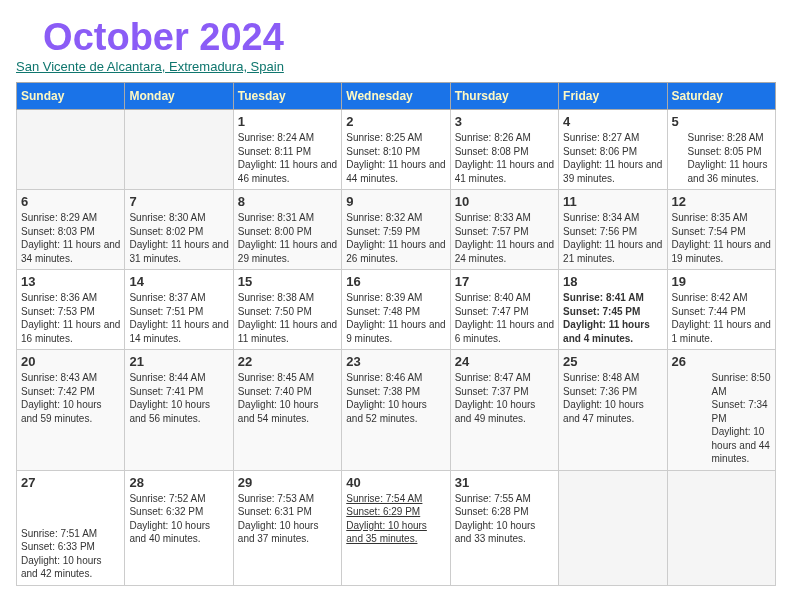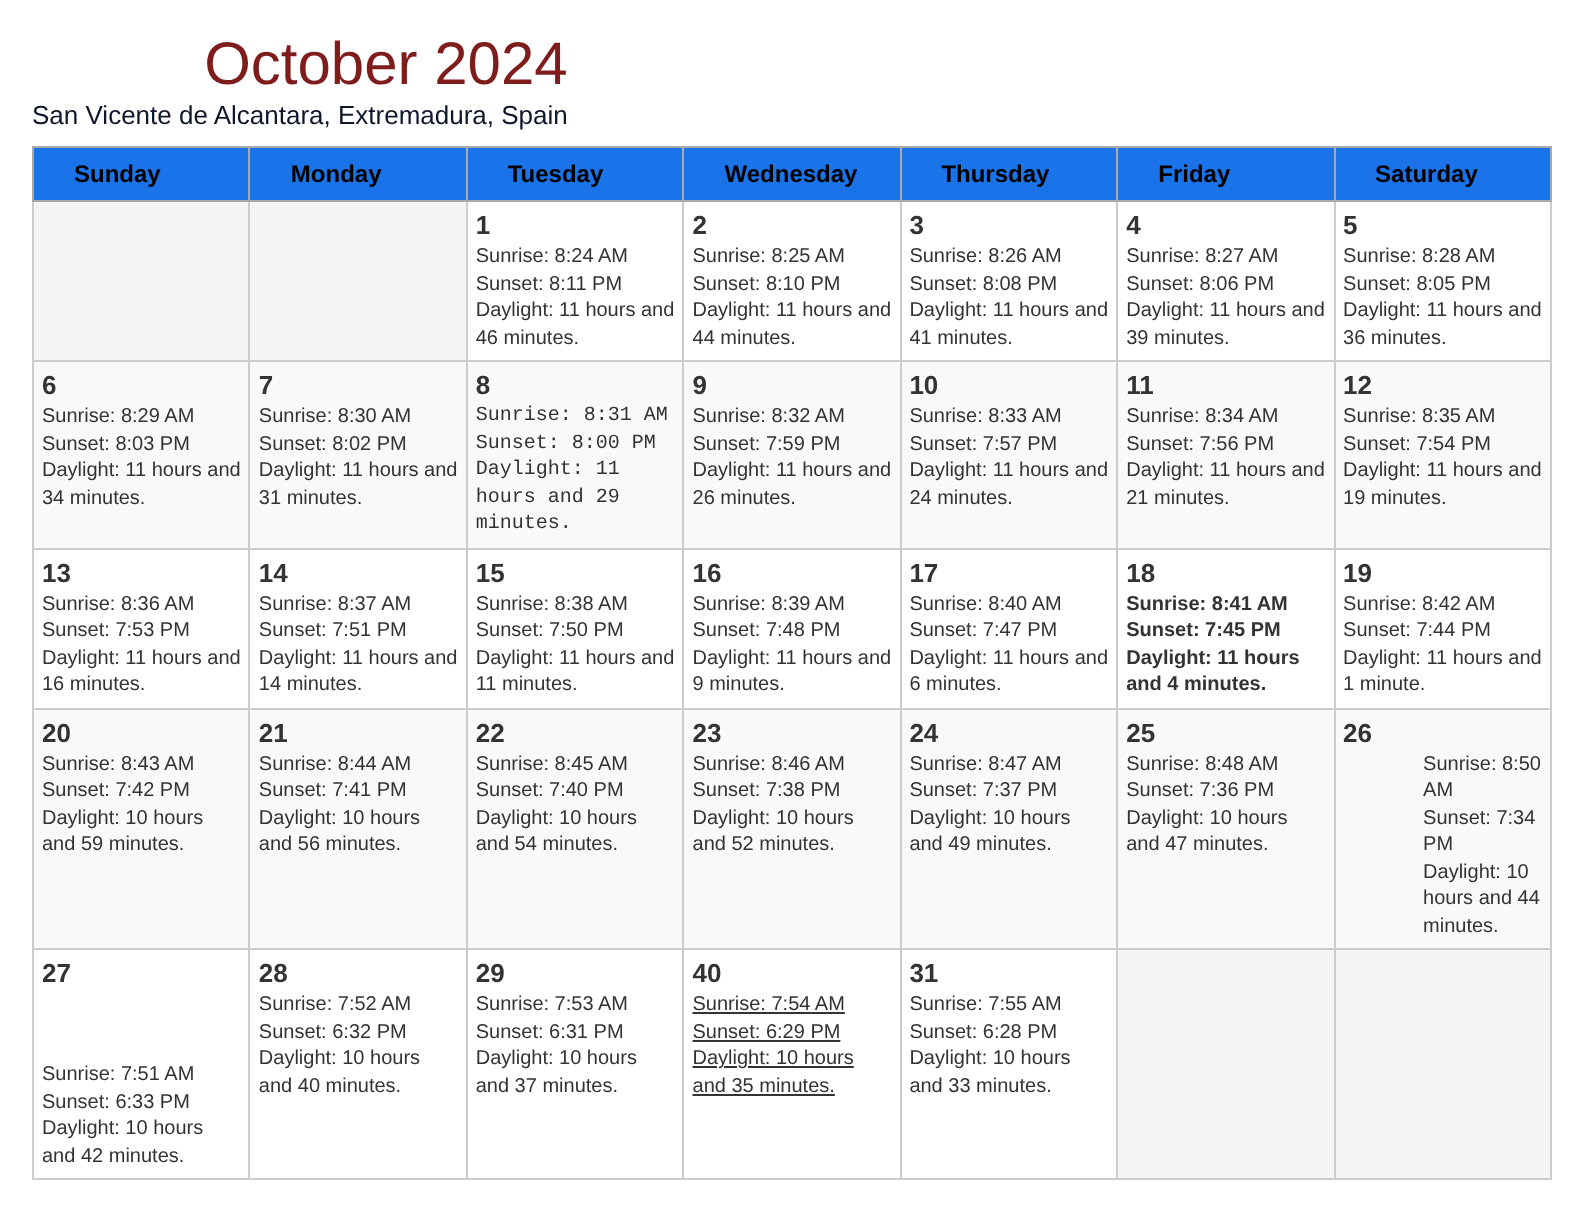--- a/index.html
+++ b/index.html
@@ -29,39 +29,40 @@
     .logo-text span { color: #1a73e8; }
     .logo-icon {
       width: 20px;
       height: 20px;
       margin-left: 2px;
     }
     .title-block {
       text-align: right;
     }
     .month-title {
-      font-size: 30px;
-      font-weight: 400;
-      color: #7f1d1d;
+      font-size: 38px;
+      font-weight: 700;
+      color: #8b5cf6;
     }
     .location {
       font-size: 13px;
-      color: #0f172a;
+      color: #0f766e;
+      text-decoration: underline;
     }
     table {
       width: 100%;
       border-collapse: collapse;
       margin-top: 8px;
     }
     thead tr th {
       background-color: #1a73e8;
-      color: #000000;
+      color: #fef9c3;
       font-size: 12px;
       font-weight: bold;
-      padding: 6px 20px;
+      padding: 6px 4px;
       text-align: left;
       border: 1px solid #aaa;
     }
     tbody tr td {
       border: 1px solid #ccc;
       vertical-align: top;
       padding: 4px 4px;
       width: 108px;
       min-height: 80px;
       font-size: 10.5px;
@@ -131,41 +132,41 @@
 Daylight: 11 hours and 41 minutes.</div>
         </td>
         <td>
           <span class="day-num">4</span>
           <div class="day-info" style="white-space: pre-line;">Sunrise: 8:27 AM
 Sunset: 8:06 PM
 Daylight: 11 hours and 39 minutes.</div>
         </td>
         <td>
           <span class="day-num">5</span>
-          <div class="day-info" style="white-space: pre-line;">Sunrise: 8:28 AM
+          <div class="day-info" style="white-space: pre-line; margin-left: 16px;">Sunrise: 8:28 AM
 Sunset: 8:05 PM
 Daylight: 11 hours and 36 minutes.</div>
         </td>
       </tr>
       <tr>
         <td>
           <span class="day-num">6</span>
           <div class="day-info" style="white-space: pre-line;">Sunrise: 8:29 AM
 Sunset: 8:03 PM
 Daylight: 11 hours and 34 minutes.</div>
         </td>
         <td>
           <span class="day-num">7</span>
           <div class="day-info" style="white-space: pre-line;">Sunrise: 8:30 AM
 Sunset: 8:02 PM
 Daylight: 11 hours and 31 minutes.</div>
         </td>
         <td>
           <span class="day-num">8</span>
-          <div class="day-info" style="white-space: pre-line; font-family: Liberation Mono, monospace;">Sunrise: 8:31 AM
+          <div class="day-info" style="white-space: pre-line;">Sunrise: 8:31 AM
 Sunset: 8:00 PM
 Daylight: 11 hours and 29 minutes.</div>
         </td>
         <td>
           <span class="day-num">9</span>
           <div class="day-info" style="white-space: pre-line;">Sunrise: 8:32 AM
 Sunset: 7:59 PM
 Daylight: 11 hours and 26 minutes.</div>
         </td>
         <td>

